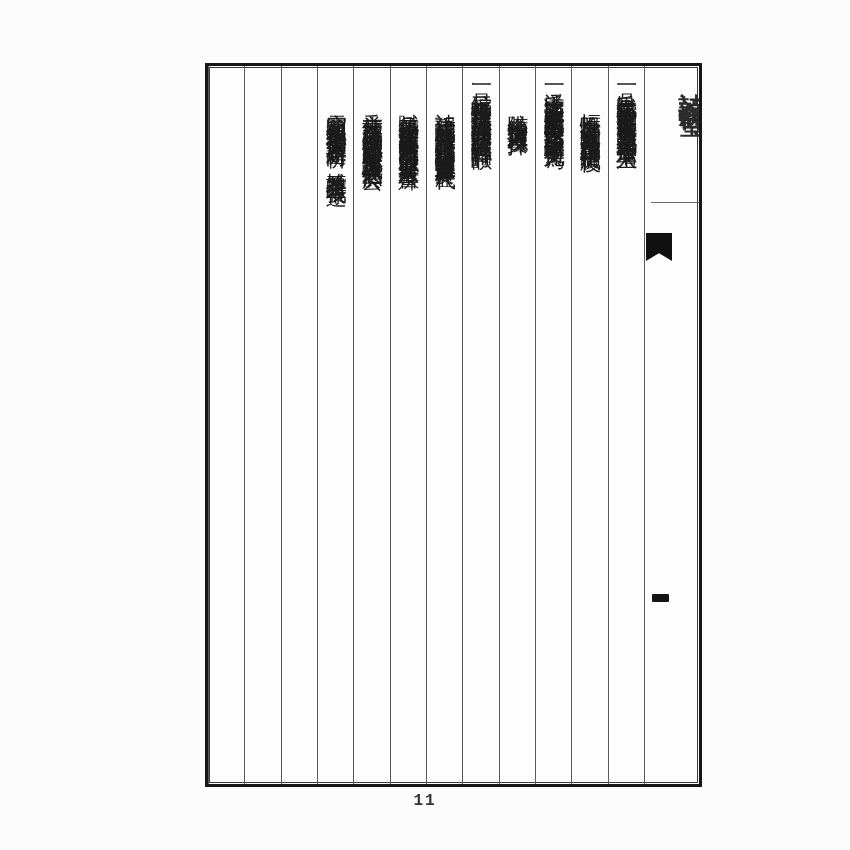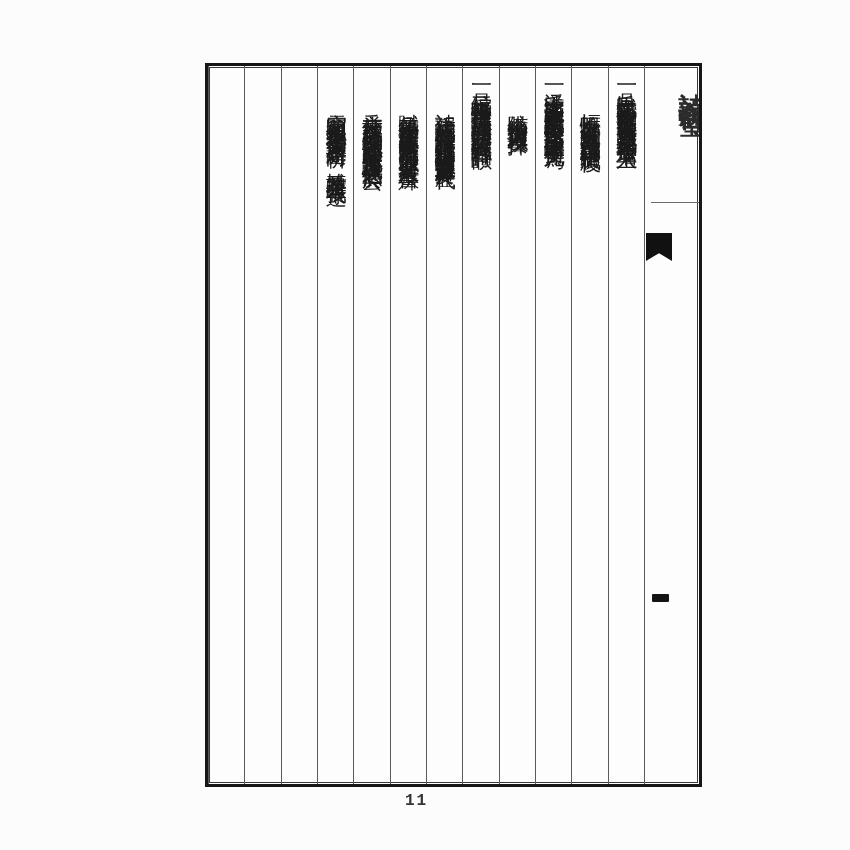--- a/index.html
+++ b/index.html
@@ -54,21 +54,21 @@
     background:#111;
     clip-path:polygon(0 0,100% 0,100% 100%,50% 72%,0 100%);
   }
   .volume-marker{
     position:absolute;top:528px;left:7px;
     width:17px;height:8px;background:#141414;border-radius:1px;
   }
   
   .page-number{
     position:absolute;left:405px;top:792px;width:40px;
-    text-align:left;
+    text-align:center;
     font-family:"Liberation Mono","DejaVu Sans Mono",monospace;
     font-size:16px;font-weight:bold;color:#333;
     letter-spacing:2px;
   }
 </style>
 </head>
 <body>
 
 <div class="frame">
 

